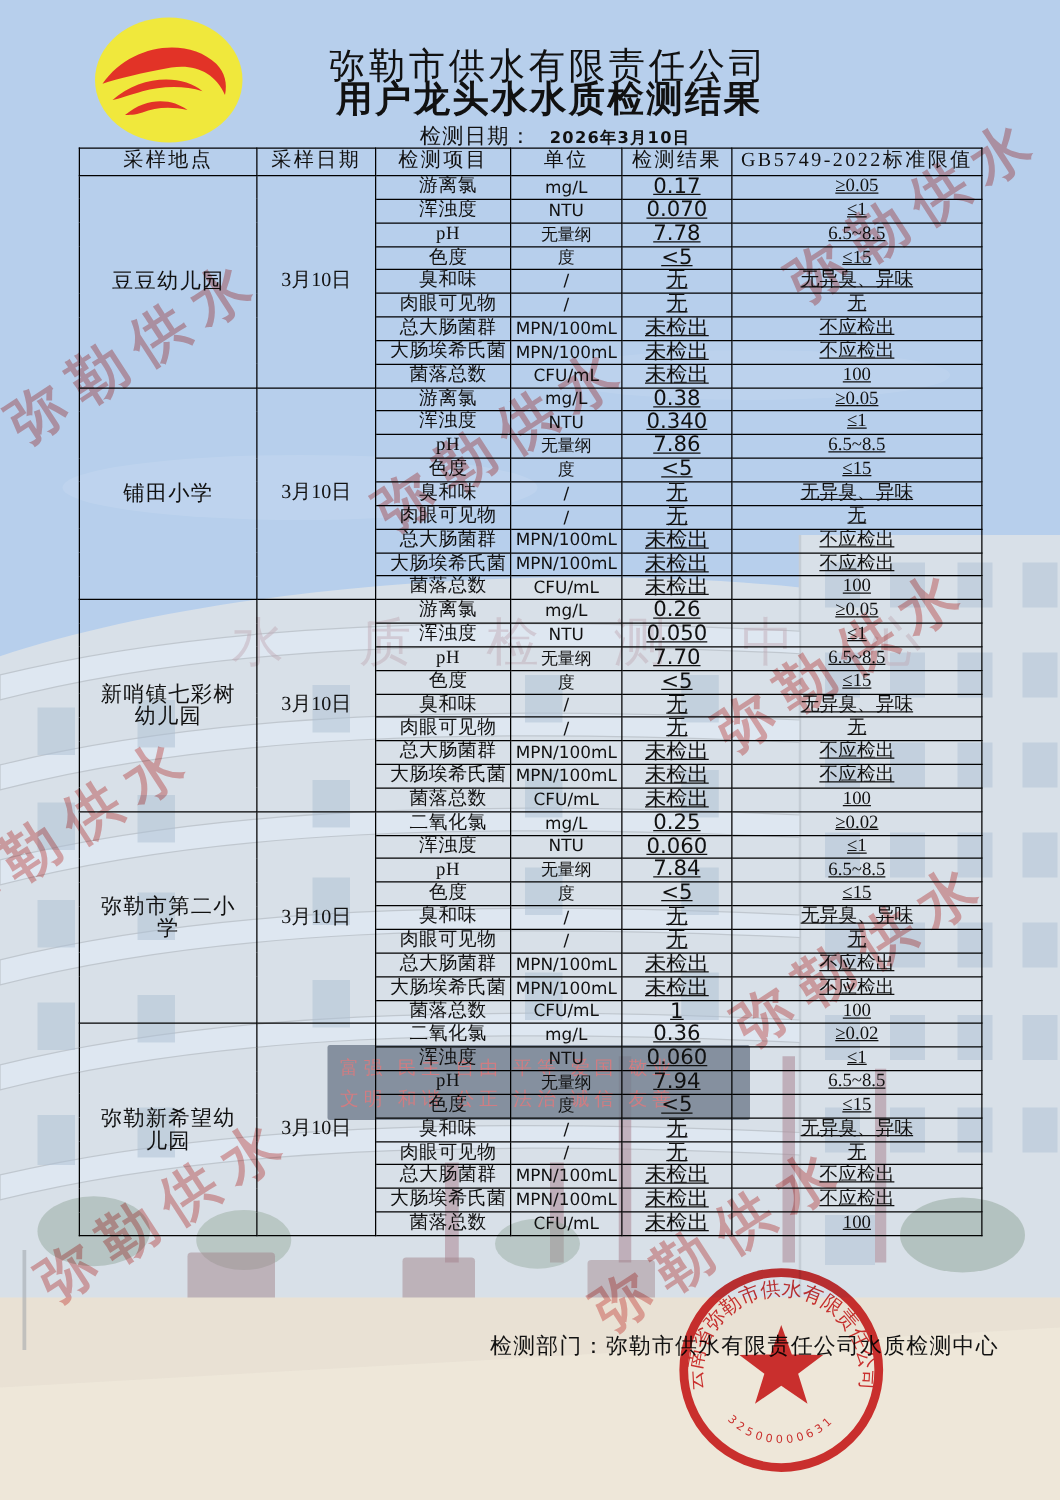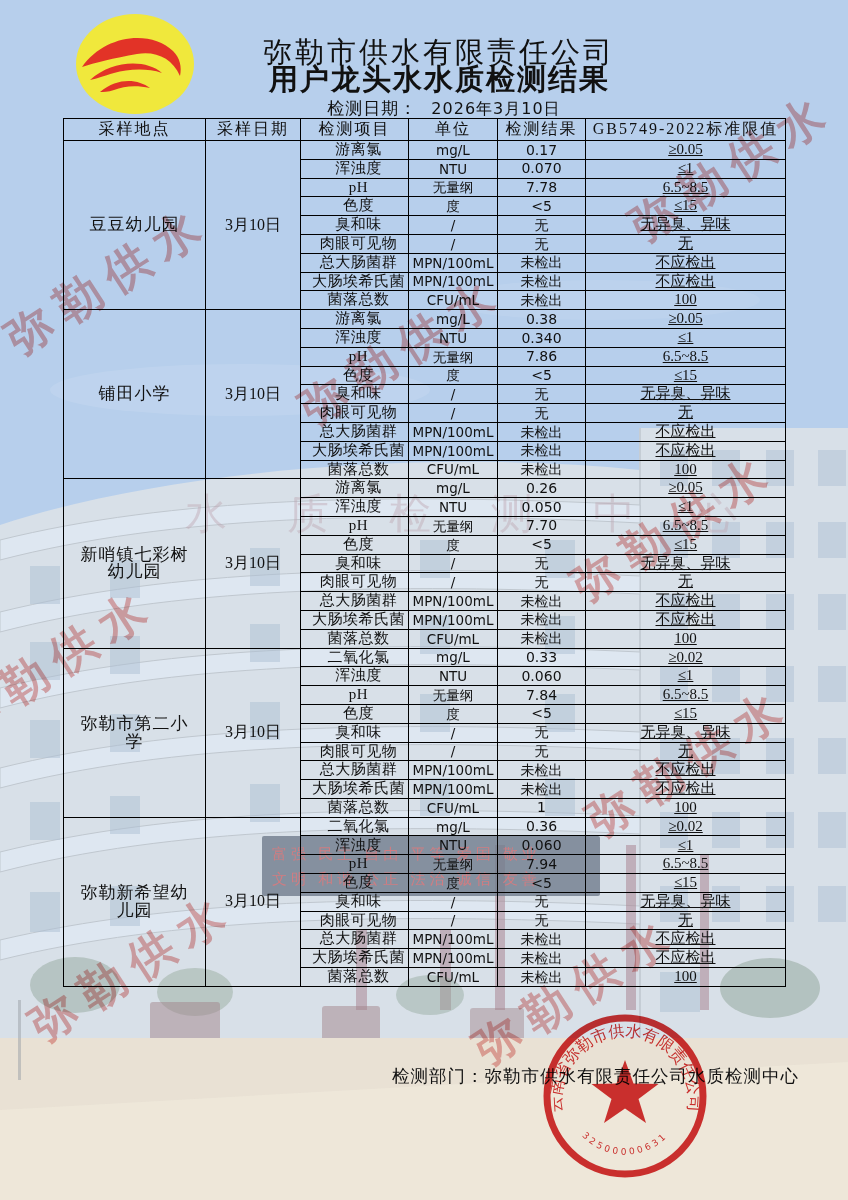--- a/index.html
+++ b/index.html
@@ -26,37 +26,37 @@
   }
   .doc-title{
     position:absolute; left:0; top:60px; width:100%; text-align:center; z-index:4;
     font-size:29px; font-weight:bold; letter-spacing:2px; padding-left:31px; box-sizing:border-box;
     font-family:"Liberation Sans", sans-serif;
   }
   .date-line{
     position:absolute; left:0; top:97px; width:100%; text-align:center; z-index:4;
     font-size:17px; letter-spacing:1px; padding-left:40px; box-sizing:border-box;
   }
-  .date-line .dv{margin-left:14px; font-family:"DejaVu Sans", sans-serif; font-size:16px;}
+  .date-line .dv{margin-left:14px; font-family:"DejaVu Sans", sans-serif; font-size:13px;font-weight:bold;}
   
   .rt{
     position:absolute; left:63px; top:118px; z-index:2;
     width:722px; border-collapse:collapse; table-layout:fixed;
     background:transparent;
   }
   .rt th,.rt td{
     border:1.5px solid #000; padding:0 2px; text-align:center; vertical-align:middle;
     overflow:hidden; line-height:1.05;
   }
   .rt th{height:21px; font-size:16px; font-weight:normal; letter-spacing:2px;}
   .rt td{height:17.8px; font-size:15px;}
   .rt td.loc{font-size:17px; letter-spacing:1px; padding:10px 8px;}
   .rt td.date{font-size:16px;}
   .rt td.unit{font-family:"DejaVu Sans", sans-serif; font-size:13.5px;}
-  .rt td.result{font-family:"DejaVu Sans", sans-serif; font-size:14px;}
+  .rt td.result{font-family:"DejaVu Sans", sans-serif; font-size:17px;text-decoration:underline;}
   .rt td.item{letter-spacing:.5px;padding-left:10px;}
   .rt td.limit{font-size:15px;text-decoration:underline;}
   
   .footer{
     position:absolute; left:392px; top:1064px; z-index:4;
     font-size:17.5px; letter-spacing:1px;
   }
   .stamp{position:absolute; left:540px; top:1008px; z-index:6; mix-blend-mode:multiply; opacity:.9;}
 </style>
 </head>
@@ -378,21 +378,21 @@
           <td class="item">菌落总数</td>
           <td class="unit">CFU/mL</td>
           <td class="result">未检出</td>
           <td class="limit">100</td>
         </tr>
         <tr>
           <td rowspan="9" class="loc">弥勒市第二小学</td>
           <td rowspan="9" class="date">3月10日</td>
           <td class="item">二氧化氯</td>
           <td class="unit">mg/L</td>
-          <td class="result">0.33</td>
+          <td class="result">0.25</td>
           <td class="limit">≥0.02</td>
         </tr>
         <tr>
           <td class="item">浑浊度</td>
           <td class="unit">NTU</td>
           <td class="result">0.060</td>
           <td class="limit">≤1</td>
         </tr>
         <tr>
           <td class="item">pH</td>

